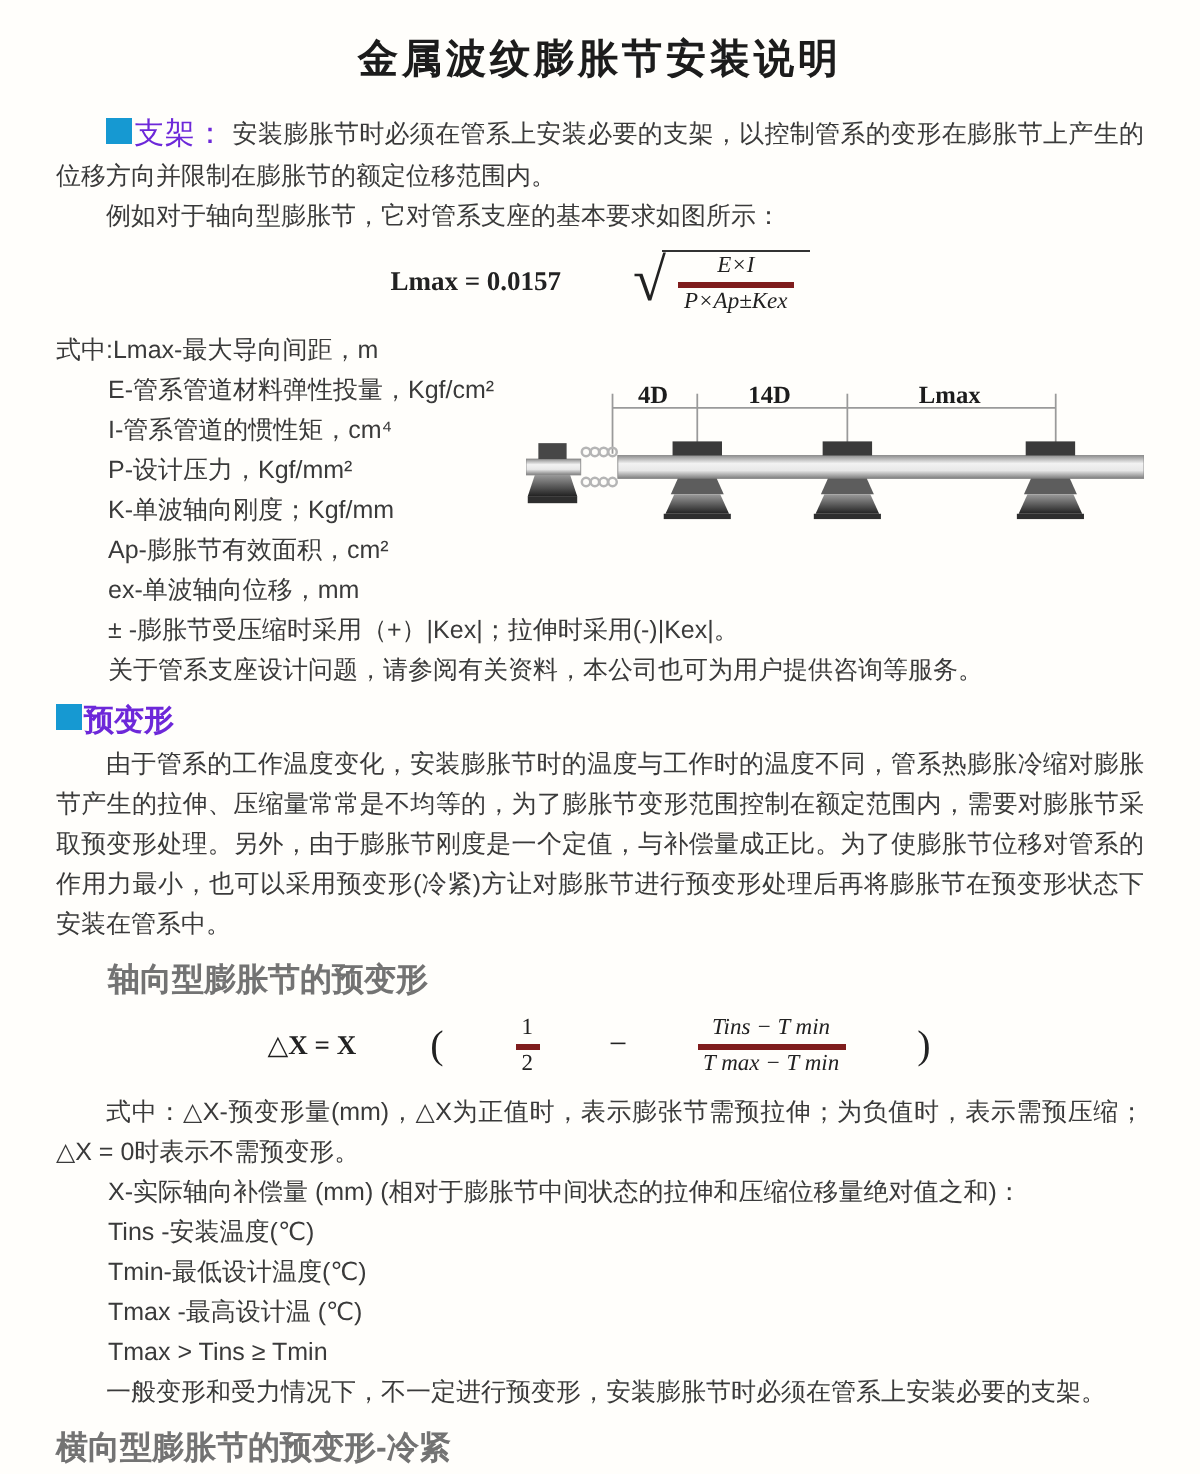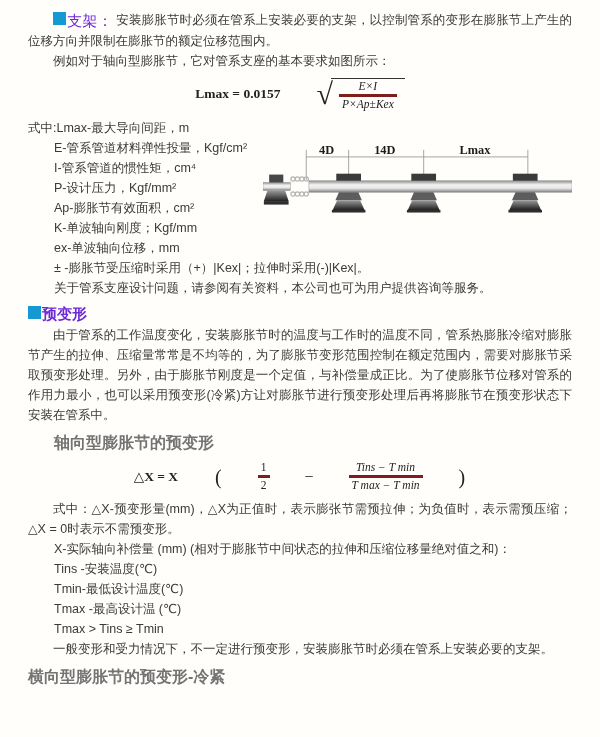--- a/index.html
+++ b/index.html
@@ -45,20 +45,21 @@
   
   .ln{font-size:12.5px;line-height:20px;}
   .ln-para{text-align:justify;text-indent:2em;}
   .ln-item{margin-left:26px;}
 </style>
 </head>
 <body>
 
 <div class="page">
 
+  <div class="doc-title">金属波纹膨胀节安装说明</div>
 
   <div class="para indent">
     <span class="sq"></span><span class="sec-label" style="font-size:15px;">支架：</span>
     <span class="lead-run">安装膨胀节时必须在管系上安装必要的支架，以控制管系的变形在膨胀节上产生的位移方向并限制在膨胀节的额定位移范围内。</span>
   </div>
   <div class="para indent">例如对于轴向型膨胀节，它对管系支座的基本要求如图所示：</div>
 
   <div class="formula-row">
     <span class="f-lhs">Lmax = 0.0157</span>
     <span class="sqrt">
@@ -71,22 +72,22 @@
       </span>
     </span>
   </div>
 
   <div class="defs-wrap">
     <div class="defs-col">
       <div class="def-line">式中:Lmax-最大导向间距，m</div>
       <div class="def-line def-item">E-管系管道材料弹性投量，Kgf/cm²</div>
       <div class="def-line def-item">I-管系管道的惯性矩，cm⁴</div>
       <div class="def-line def-item">P-设计压力，Kgf/mm²</div>
+      <div class="def-line def-item">K-单波轴向刚度；Kgf/mm</div>
       <div class="def-line def-item">Ap-膨胀节有效面积，cm²</div>
-      <div class="def-line def-item">K-单波轴向刚度；Kgf/mm</div>
       <div class="def-line def-item">ex-单波轴向位移，mm</div>
     </div>
     <div class="diagram-col">
       <svg width="309" height="100" viewBox="0 0 350 112">
         <defs>
           <linearGradient id="pipeGrad" x1="0" y1="0" x2="0" y2="1">
             <stop offset="0" stop-color="#8f8f8f"></stop>
               <stop offset="0.35" stop-color="#f2f2f2"></stop>
             <stop offset="0.65" stop-color="#e8e8e8"></stop>
               <stop offset="1" stop-color="#7d7d7d"></stop>

